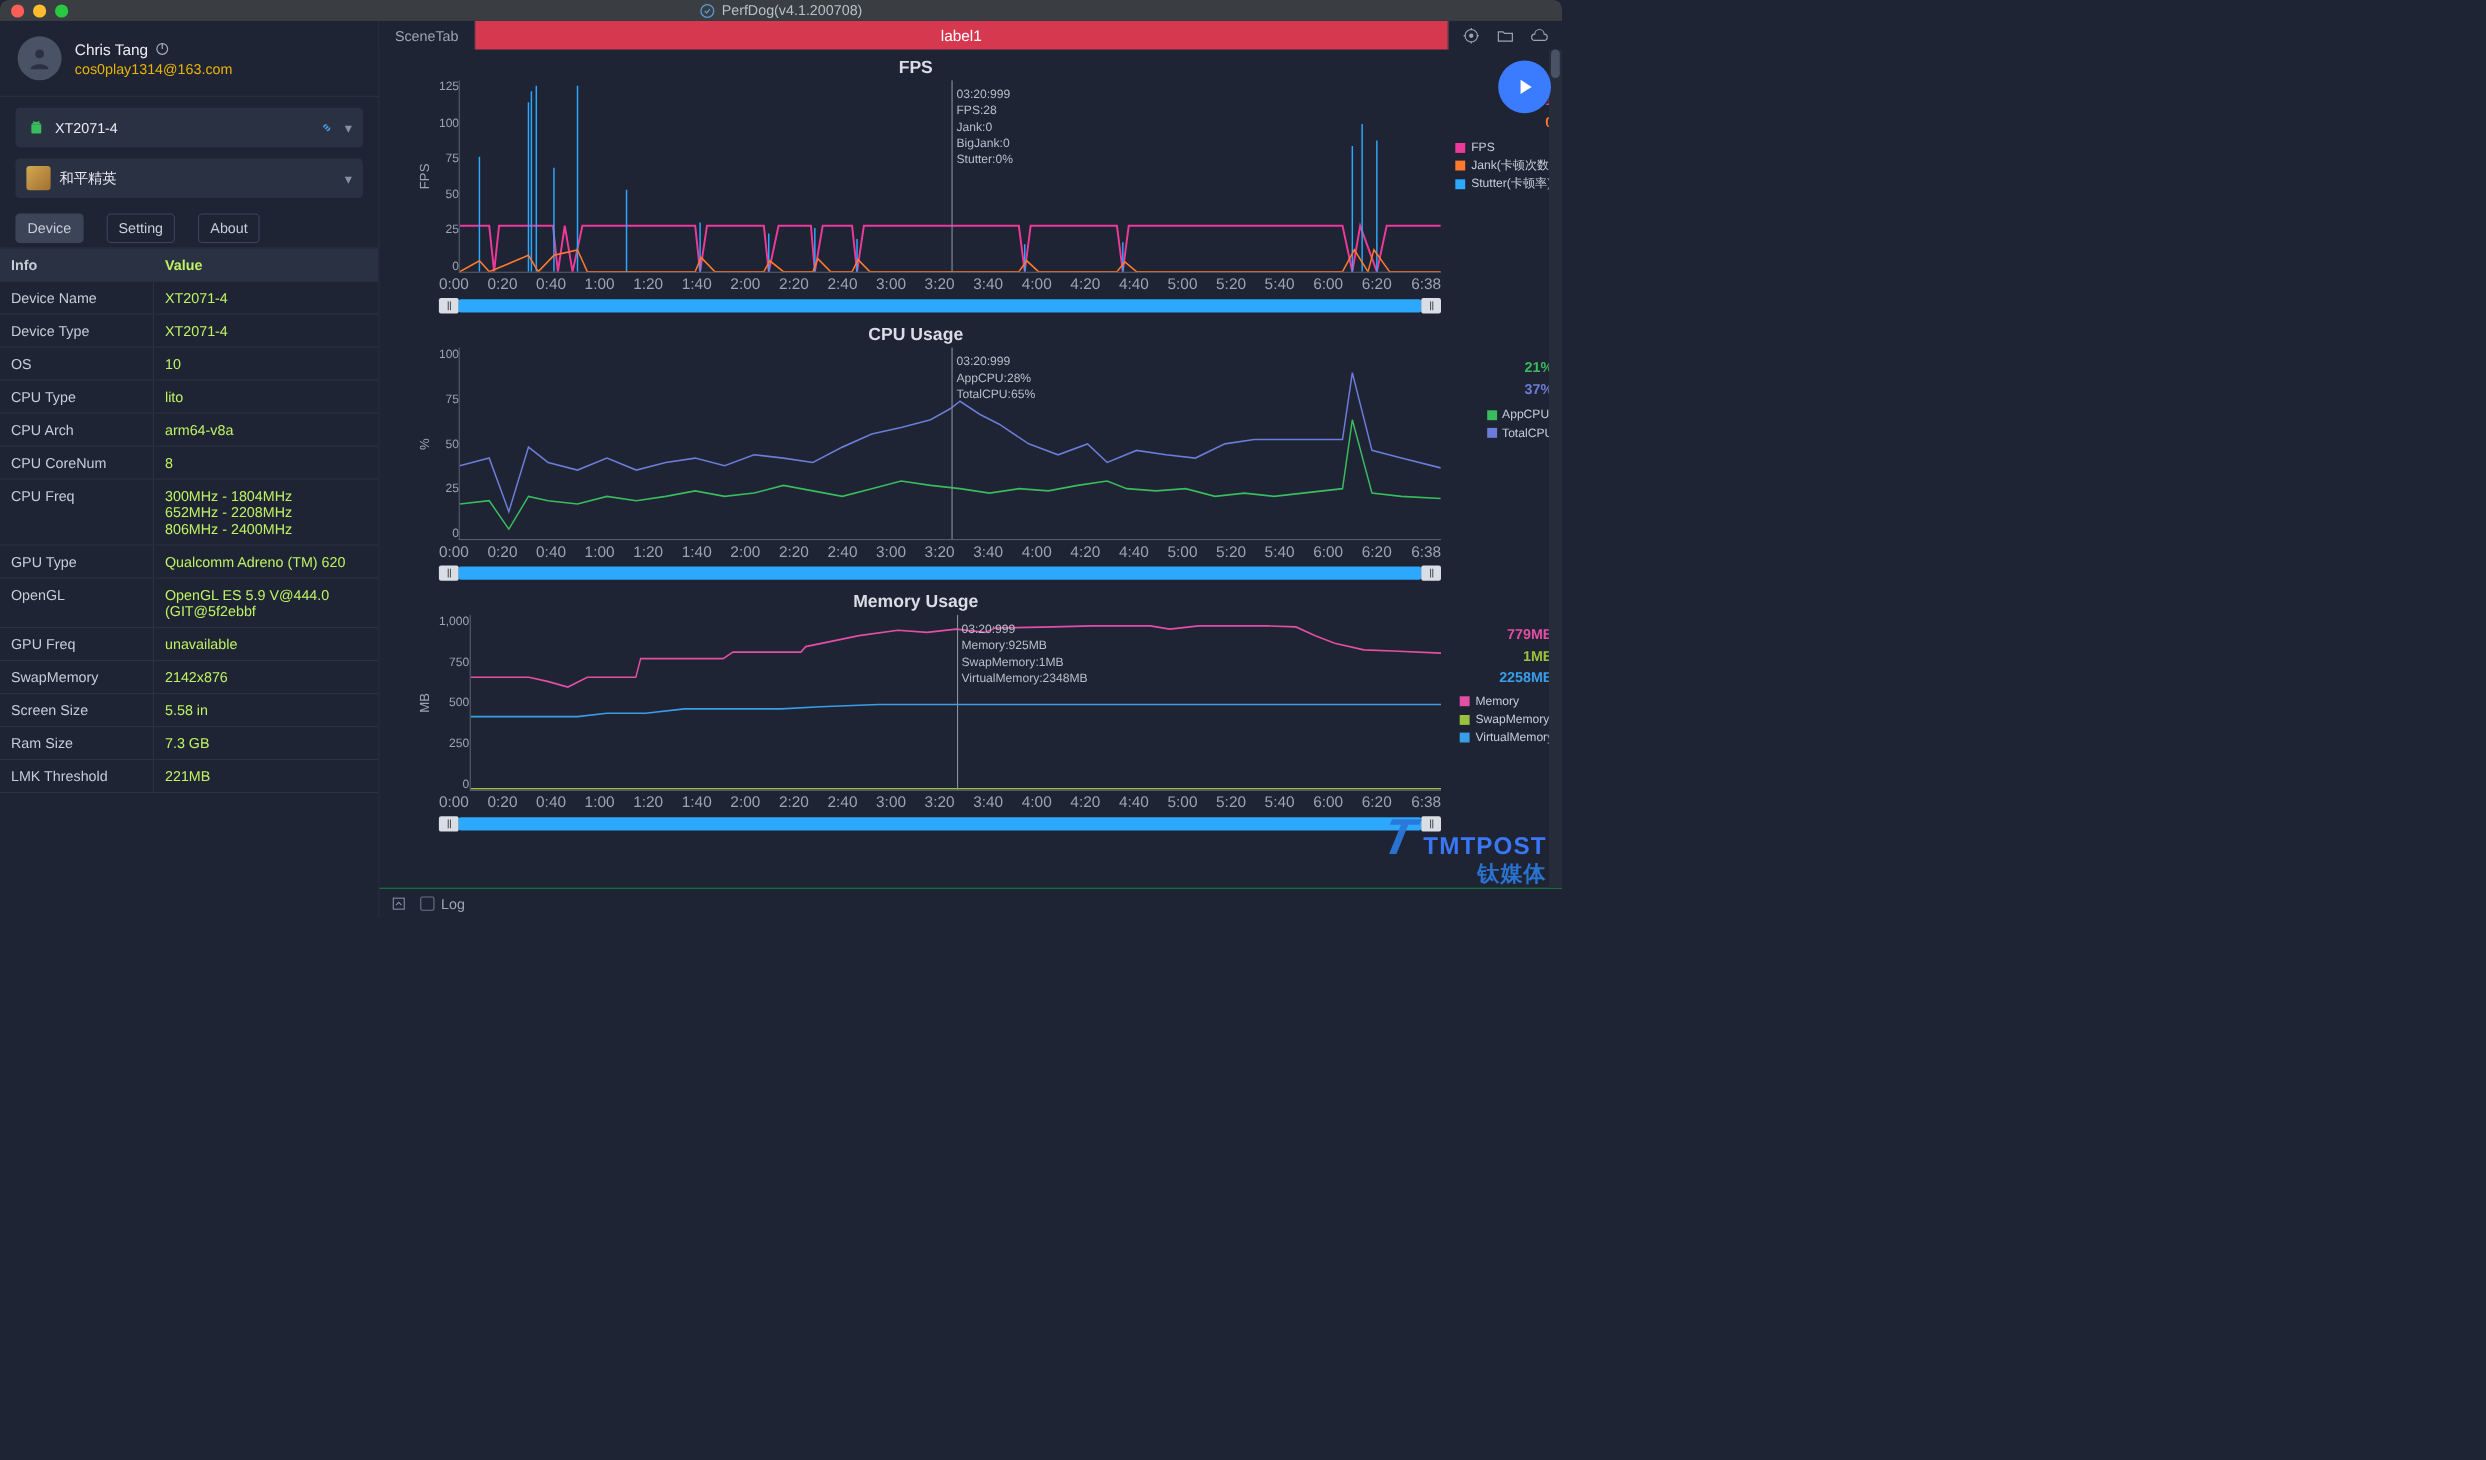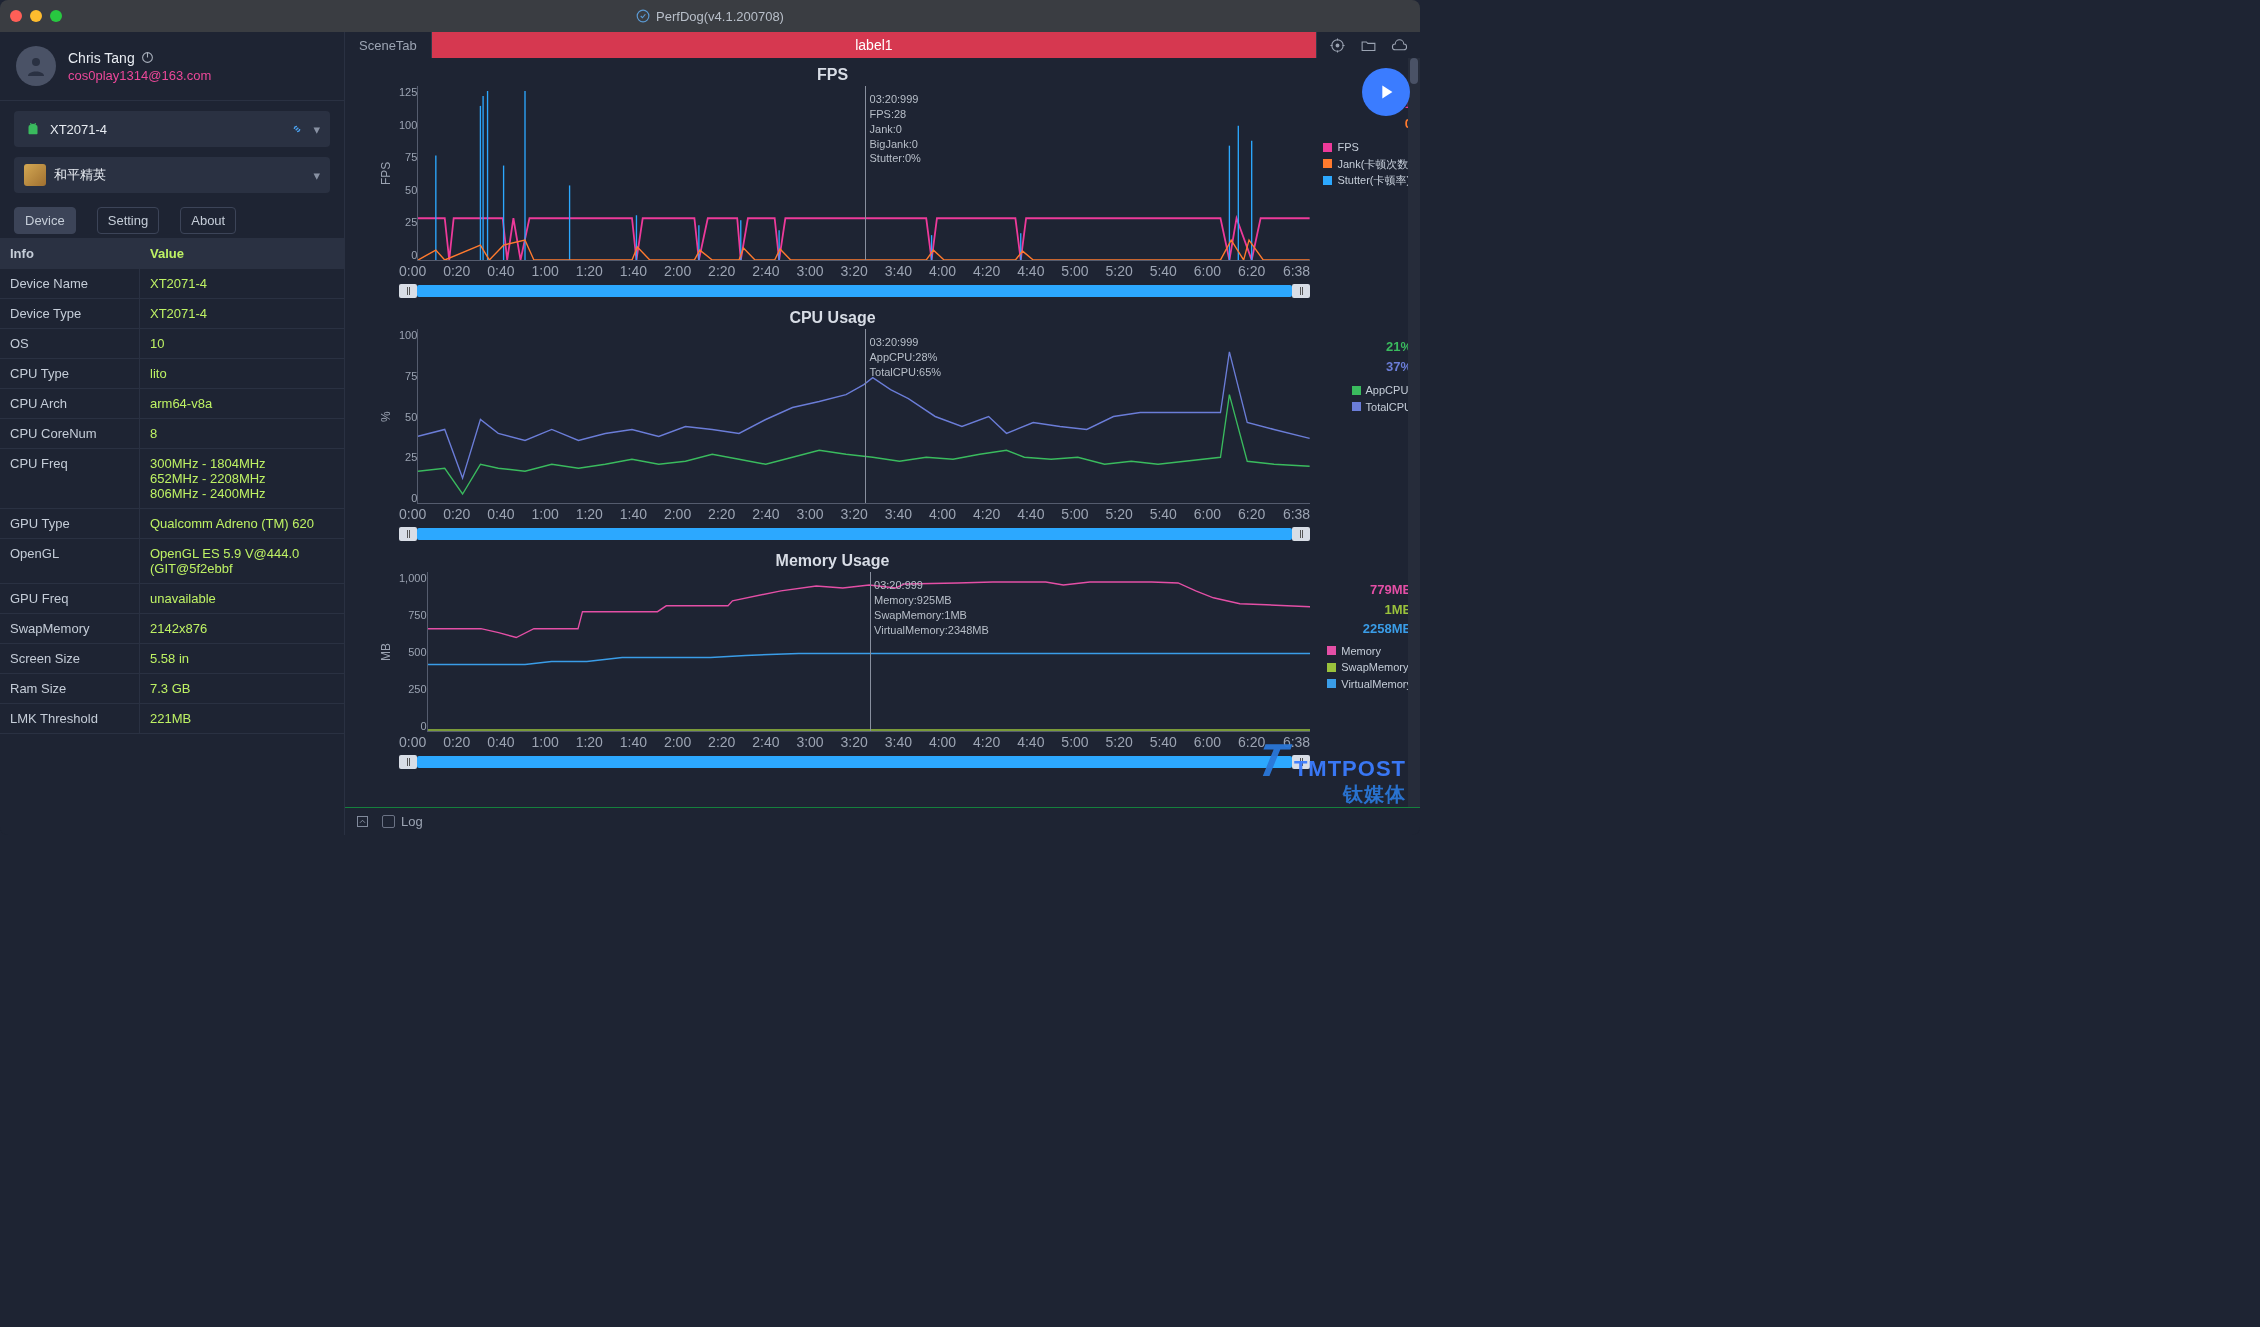--- a/index.html
+++ b/index.html
@@ -1,31 +1,31 @@
 <!DOCTYPE html>
 <html><head>
 <meta charset="utf-8">
 <style>
 * { margin:0; padding:0; box-sizing:border-box; }
 body { font-family:-apple-system,BlinkMacSystemFont,"Segoe UI",Arial,sans-serif; background:#1e2433; color:#c5cdd8; font-size:13px; overflow:hidden; }
 .window { width:1420px; height:835px; background:#1e2433; border-radius:8px; overflow:hidden; display:flex; flex-direction:column; }
-.titlebar { height:32px; background:#3a3d42; display:flex; align-items:center; padding:0 10px; position:relative; }
+.titlebar { height:19px; background:#3a3d42; display:flex; align-items:center; padding:0 10px; position:relative; }
 .traffic { display:flex; gap:8px; }
 .tl { width:12px; height:12px; border-radius:50%; }
 .tl.r{background:#ff5f57}.tl.y{background:#febc2e}.tl.g{background:#28c840}
 .titletext { position:absolute; left:50%; transform:translateX(-50%); color:#b8bfc9; font-size:13px; display:flex; align-items:center; gap:6px;}
 .titletext svg{width:14px;height:14px}
 .body { flex:1; display:flex; overflow:hidden; }
 .sidebar { width:345px; background:#1e2433; border-right:1px solid #2a3142; display:flex; flex-direction:column; }
 .user { display:flex; align-items:center; gap:12px; padding:14px 16px; }
 .avatar { width:40px; height:40px; border-radius:50%; background:#4a5266; display:flex; align-items:center; justify-content:center; flex-shrink:0; }
 .avatar svg{width:24px;height:24px;fill:#2a3142}
 .uinfo { display:flex; flex-direction:column; gap:2px;}
 .uname { color:#e8ecf2; font-size:14px; display:flex;align-items:center;gap:6px;}
-.uemail { color:#ec4899; font-size:13px;}
+.uemail { color:#eab308; font-size:13px;}
 .sep{height:1px;background:#2a3142;margin:0 0 10px}
 .dropdowns{padding:0 14px;display:flex;flex-direction:column;gap:10px;margin-bottom:14px}
 .dd{height:36px;background:#2a3142;border-radius:4px;display:flex;align-items:center;padding:0 10px;gap:8px;position:relative}
 .dd .lbl{flex:1;color:#e8ecf2}
 .dd .chev{color:#8891a3}
 .andicon{width:18px;height:18px;}
 .appicon{width:22px;height:22px;border-radius:3px;background:linear-gradient(135deg,#d4a853,#a07030);flex-shrink:0}
 .linkico{color:#4a9de8}
 .tabs{display:flex;padding:0 14px;gap:21px;margin-bottom:4px}
 .tab{padding:5px 10px;border:1px solid #3c4458;border-radius:4px;color:#c5cdd8;cursor:pointer;font-size:13px}

